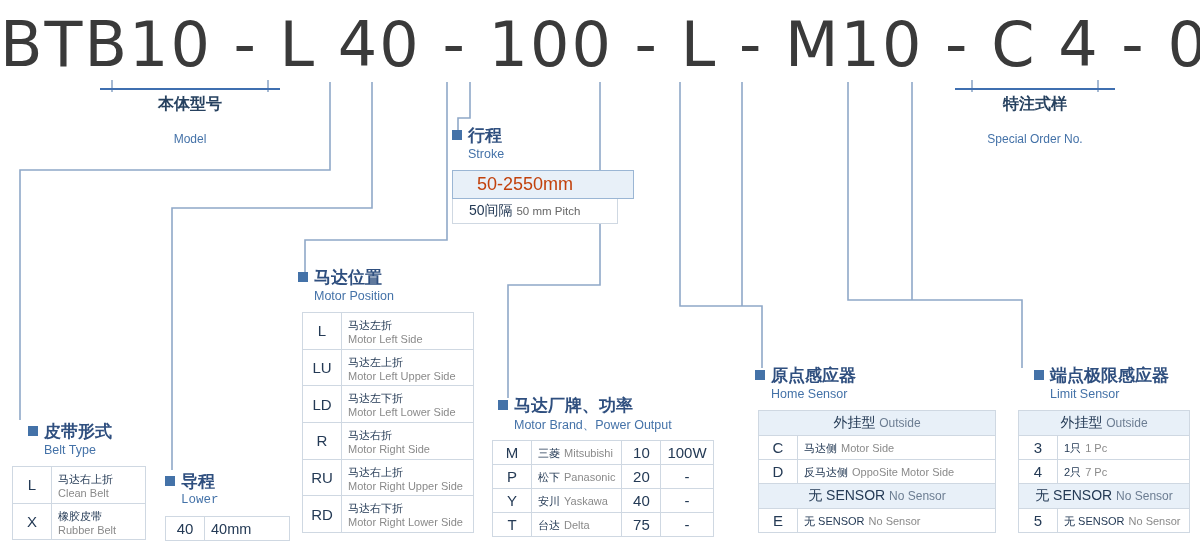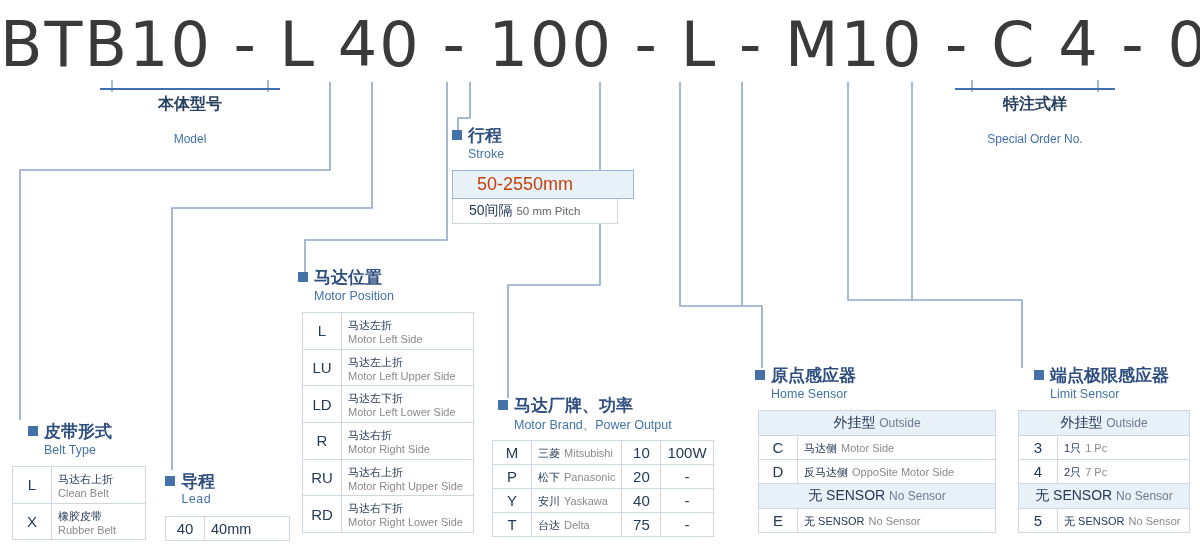--- a/index.html
+++ b/index.html
@@ -150,21 +150,21 @@
       <td>
         <span class="cellcn">橡胶皮带</span>
         <span class="sm">Rubber Belt</span>
       </td>
     </tr>
   </tbody>
     </table>
 
   <div class="head" style="left:165px;top:470px;font-family:Liberation Mono, monospace;">
     <div class="cn"><span class="sq"></span><span>导程</span></div>
-    <div class="en ind">Lead</div>
+    <div class="en ind">Lower</div>
   </div>
   <table class="t" style="left:165px;top:516px;width:125px;">
     <tbody>
         <tr>
       <td class="code">40</td>
       <td>40mm</td>
     </tr>
   </tbody>
     </table>
 

